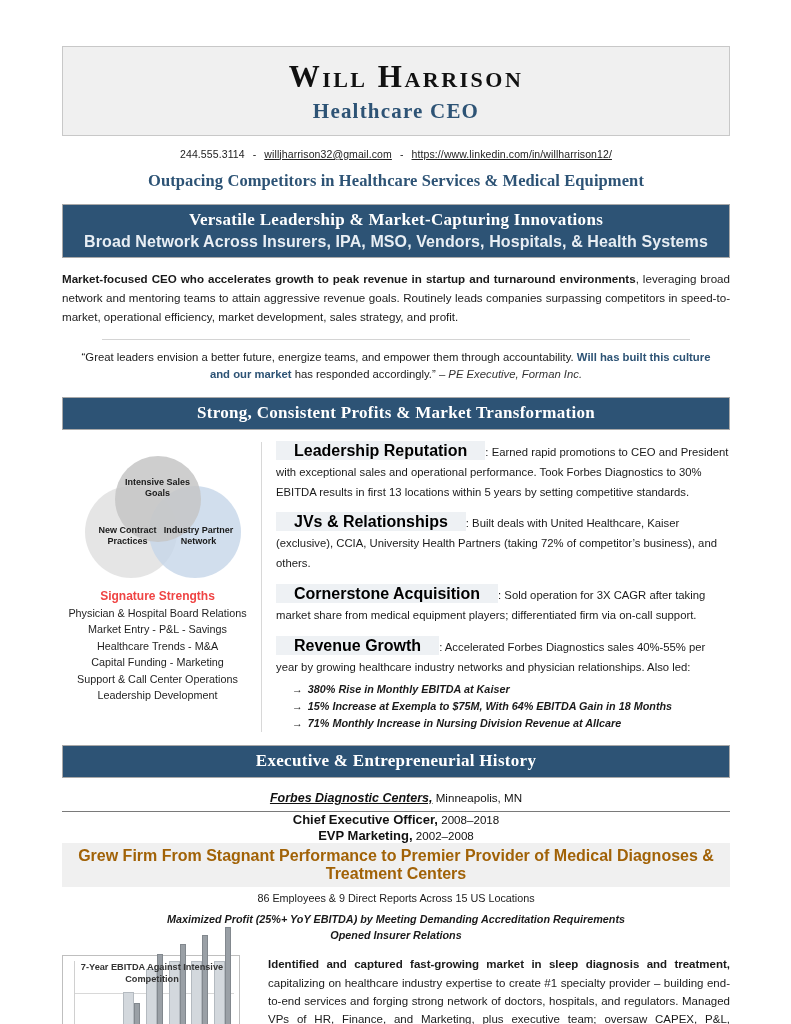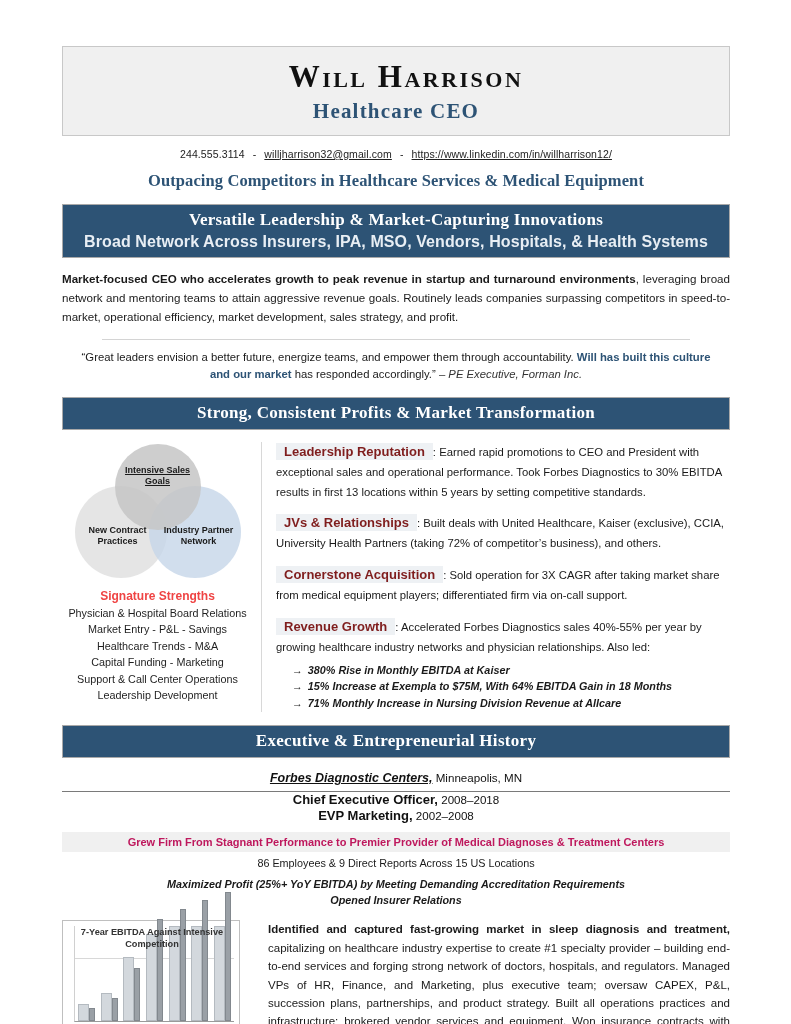--- a/index.html
+++ b/index.html
@@ -160,27 +160,26 @@
     align-items: center;
     justify-content: center;
     text-align: center;
     font-size: 9px;
     font-weight: bold;
     color: #1a1a1a;
     line-height: 1.25;
   }
   .venn-top {
     width: 86px; height: 86px;
-    left: 52px; top: 0;
+    left: 52px; top: 12px;
     background: rgba(198,198,198,0.85);
-    text-decoration: underline;
   }
   .venn-left {
     width: 92px; height: 92px;
-    left: 12px; top: 42px;
+    left: 22px; top: 42px;
     background: rgba(225,225,225,0.86);
   }
   .venn-right {
     width: 92px; height: 92px;
     left: 86px; top: 42px;
     background: rgba(197,214,232,0.80);
   }
   .venn-label { position: relative; z-index: 3; padding: 0 4px; }
   .venn-top .venn-label { margin-bottom: 22px; }
   .venn-left .venn-label { margin-left: -6px; margin-top: 8px; }
@@ -198,26 +197,26 @@
     font-size: 10.8px;
     line-height: 1.52;
     color: #1f1f1f;
     margin-top: 2px;
   }
 
   
   .ach { margin-bottom: 12px; }
   .ach:last-child { margin-bottom: 0; }
   .ach-head {
-    font-size: 13px;
-    font-weight: bold;
-    color: #7f1d1d;
+    font-size: 16px;
+    font-weight: bold;
+    color: #000000;
     background: #eef1f4;
     display: inline;
-    padding: 1px 8px;
+    padding: 1px 18px;
   }
   .ach-body {
     font-size: 11.3px;
     line-height: 1.58;
     color: #1a1a1a;
   }
   .sub-list { margin-top: 5px; padding-left: 16px; }
   .sub-item {
     font-size: 10.8px;
     font-style: italic;
@@ -253,25 +252,24 @@
     margin-top: 0;
     color: #111;
   }
   .role-line.second { margin-top: 1px; }
   .role-title { font-weight: bold; }
   .role-dates { font-weight: normal; font-size: 11.6px; }
 
   .banner {
     background: #f0f0f0;
     text-align: center;
-    font-size: 11px;
-    font-weight: bold;
-    color: #be185d;
+    font-size: 16px;
+    font-weight: bold;
+    color: #a16207;
     padding: 4px 2px;
-    margin-top: 9px;
   }
   .sub-center {
     text-align: center;
     font-size: 10.8px;
     color: #1a1a1a;
     margin-top: 5px;
   }
   .sub-italic {
     text-align: center;
     font-size: 10.8px;

